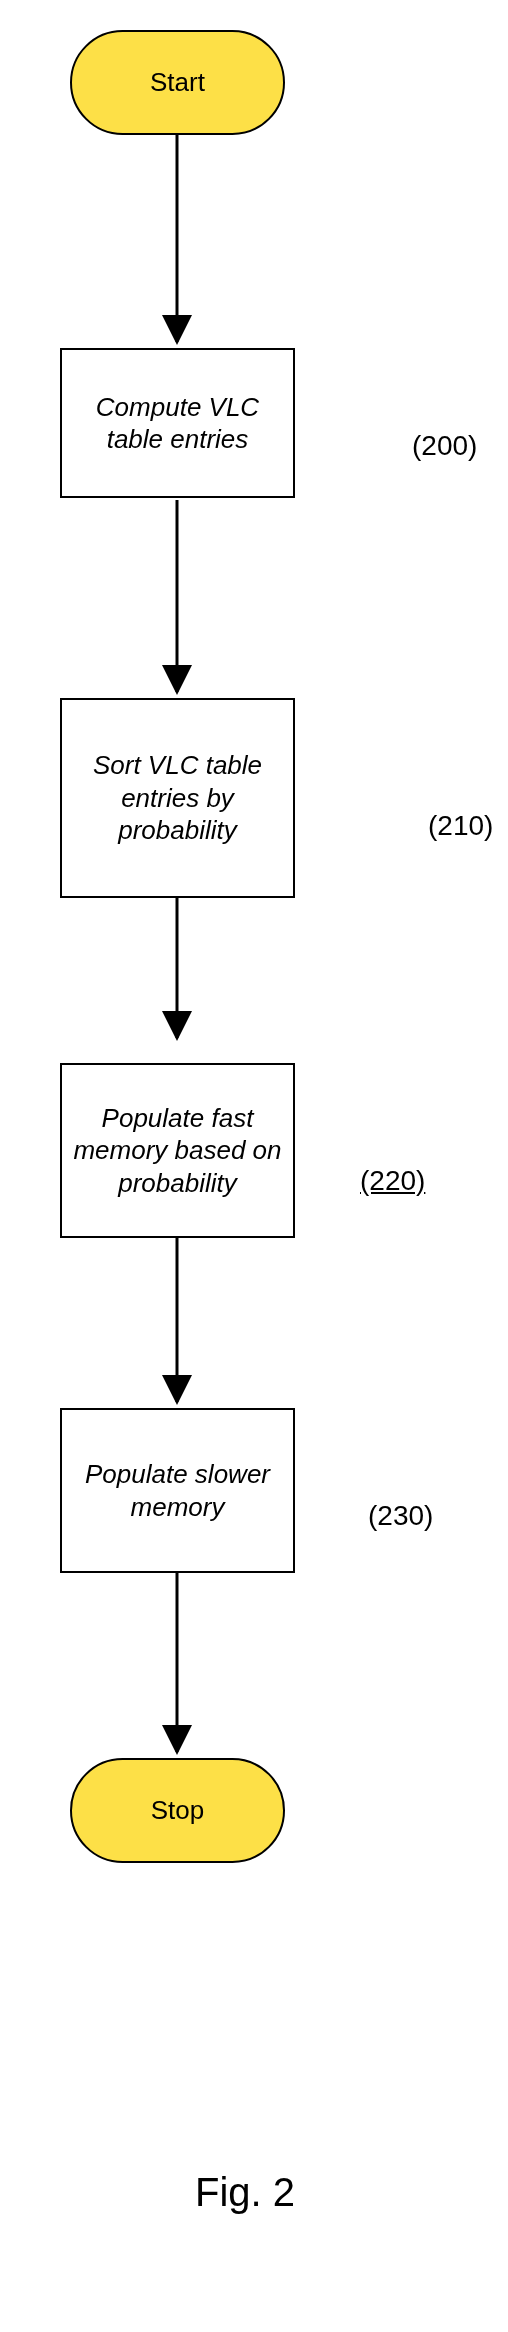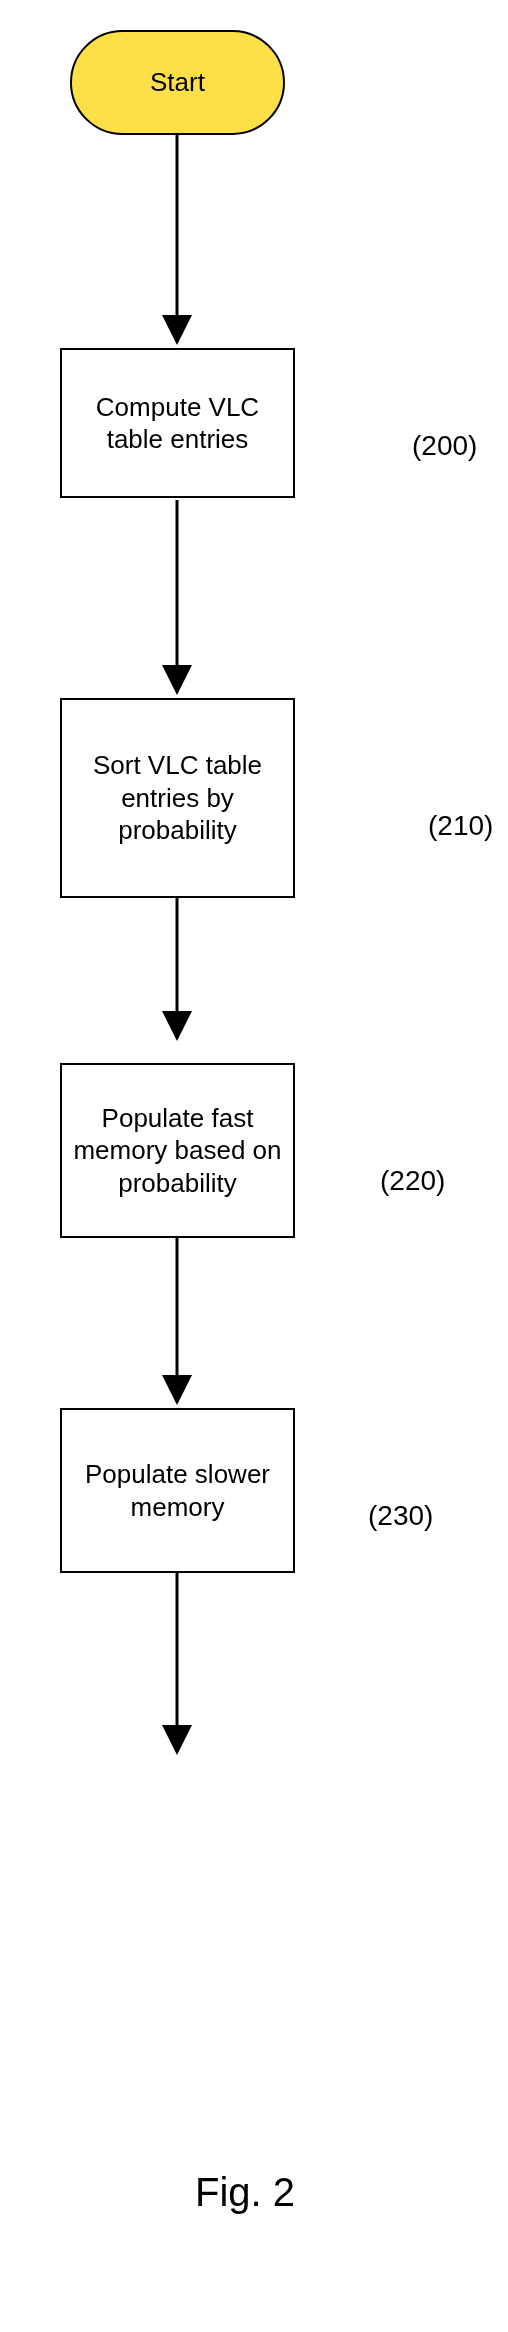--- a/index.html
+++ b/index.html
@@ -32,20 +32,21 @@
     border: 2.5px solid #000;
     font-size: 26px;
     line-height: 1.25;
     display: flex;
     align-items: center;
     justify-content: center;
     text-align: center;
     box-sizing: border-box;
     background: #fff;
     padding: 6px 8px;
+    font-style: italic;
   }
   .step-label {
     position: absolute;
     font-size: 28px;
   }
   .caption {
     position: absolute;
     font-size: 40px;
   }
   svg.arrows {
@@ -82,21 +83,22 @@
 
   <div class="terminator" style="left:70px; top:30px; width:215px; height:105px;">Start</div>
 
   <div class="process" style="left:60px; top:348px; width:235px; height:150px;">Compute VLC table entries</div>
   <div class="step-label" style="left:380px; top:430px;margin-left:32px;">(200)</div>
 
   <div class="process" style="left:60px; top:698px; width:235px; height:200px;">Sort VLC table entries by probability</div>
   <div class="step-label" style="left:380px; top:810px;margin-left:48px;">(210)</div>
 
   <div class="process" style="left:60px; top:1044px; width:235px; height:175px;margin-top:19px;">Populate fast memory based on probability</div>
-  <div class="step-label" style="left:380px; top:1165px;">(220)</div>
+  <div class="step-label" style="left:360px; top:1165px;text-decoration:underline;">(220)</div>
 
   <div class="process" style="left:60px; top:1408px; width:235px; height:165px;">Populate slower memory</div>
   <div class="step-label" style="left:368px; top:1500px;">(230)</div>
 
+  <div class="terminator" style="left:70px; top:1758px; width:215px; height:105px;">Stop</div>
 
   <div class="caption" style="left:195px; top:2170px;">Fig. 2</div>
 
 </div>
 
 </body></html>

